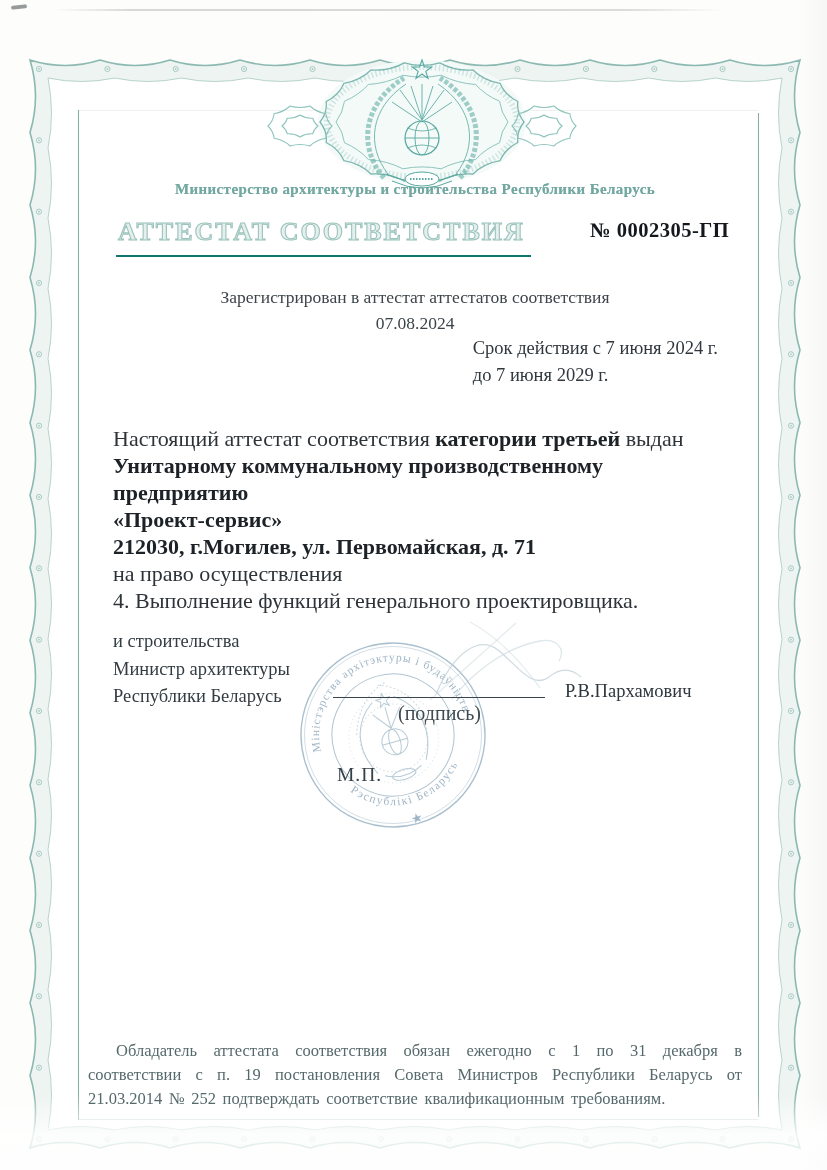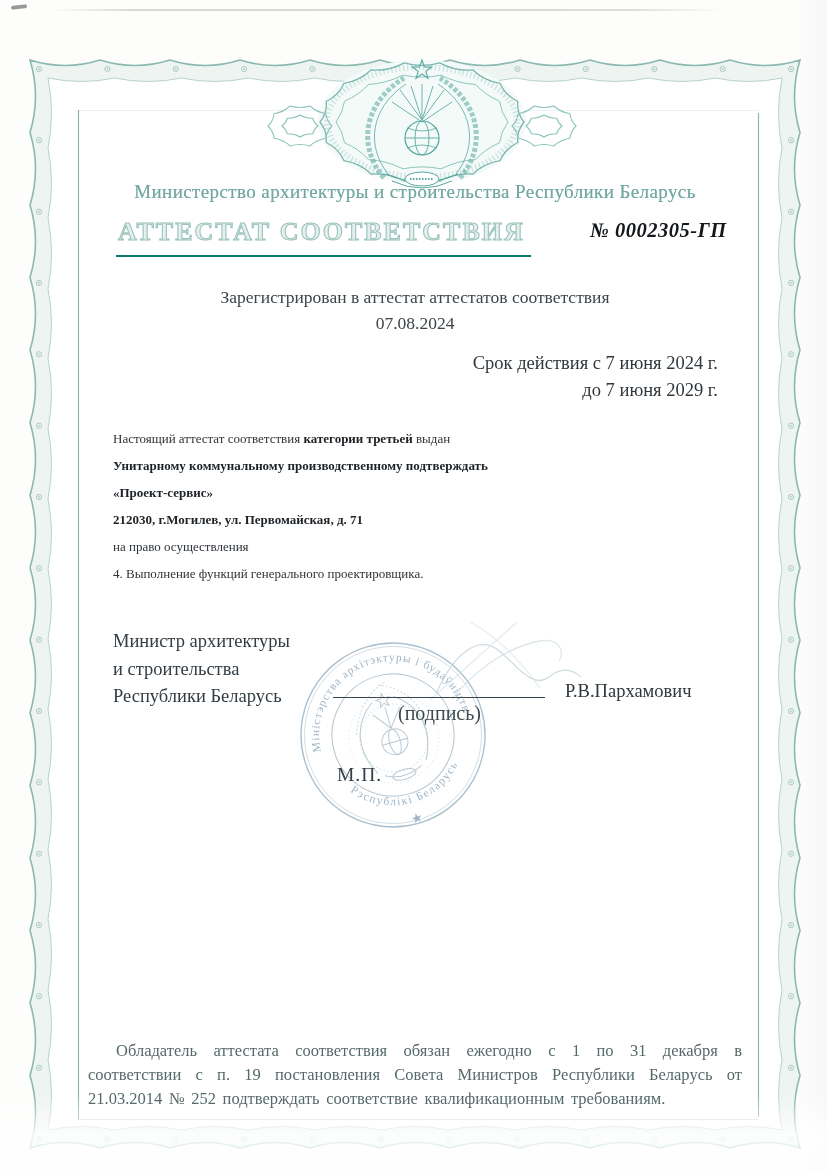--- a/index.html
+++ b/index.html
@@ -12,47 +12,47 @@
   .abs{position:absolute;}
   svg{display:block;}
   
   #decor{position:absolute;left:0;top:0;z-index:0;}
   #fade-bottom{position:absolute;left:0;top:1094px;width:827px;height:76px;z-index:1;
     background:linear-gradient(to bottom, rgba(255,255,255,0) 0%, rgba(255,255,255,.85) 55%, rgba(255,255,255,.6) 100%);}
   .txt{z-index:2;}
   
   .ministry{
     left:85px; top:181px; width:660px; text-align:center;
-    font-size:19px; font-weight:normal; letter-spacing:.4px;
+    font-size:15px; font-weight:bold; letter-spacing:.4px;
     color:#67a19a; opacity:.92;
     text-shadow:0 0 .6px #8fbcb4;
   }
   .title{
     left:116px; top:214px;
     font-size:26px; font-weight:bold; letter-spacing:2px; line-height:36px;
     color:rgba(186,215,209,.38);
     -webkit-text-stroke:1.1px #9cc4bc;
     border-bottom:2px solid #0f766e;
     padding:0 6px 5px 2px;
   }
   .cert-number{
     left:590px; top:219px;
-    font-size:20.5px; font-weight:bold; letter-spacing:.5px; color:#14181c;font-style:italic;
+    font-size:20.5px; font-weight:bold; letter-spacing:.5px; color:#14181c;
   }
   .registered{
     left:85px; top:284px; width:660px; text-align:center;
     font-size:17.5px; line-height:26px; color:#3c4449;
   }
   .validity{
-    right:109px; top:350px; text-align:right;
+    right:109px; top:335px; 
     font-size:18.5px; line-height:27px; color:#30383d;
   }
   .body-text{
     left:113px; top:425px; width:620px;
-    font-size:13px; line-height:27px; color:#2e3338;
+    font-size:22px; line-height:27px; color:#2e3338;
   }
   .body-text b{color:#1d2227;}
   .minister{
     left:113px; top:628px;
     font-size:18.5px; line-height:27.5px; color:#333c42;
   }
   .sign-line{left:333px; top:697px; width:212px; height:1.4px; background:#39454c;}
   .sign-caption{left:398px; top:702px; width:90px; font-size:20px; color:#3f4a50;}
   .mp{left:337px; top:764px; font-size:19.5px; color:#343f47; letter-spacing:1px;}
   .signer-name{left:565px; top:681px; font-size:18.5px; color:#2e373d;}
@@ -288,30 +288,30 @@
     <div>07.08.2024</div>
   </div>
 
   <div class="abs txt validity">
     <div>Срок действия с 7 июня 2024 г.</div>
     <div>до 7 июня 2029 г.</div>
   </div>
 
   <div class="abs txt body-text">
     <div><span>Настоящий аттестат соответствия </span><b>категории третьей</b><span> выдан</span></div>
-    <div><b>Унитарному коммунальному производственному подтверждать</b></div>
+    <div><b>Унитарному коммунальному производственному предприятию</b></div>
     <div><b>«Проект-сервис»</b></div>
     <div><b>212030, г.Могилев, ул. Первомайская, д. 71</b></div>
     <div>на право осуществления</div>
     <div>4. Выполнение функций генерального проектировщика.</div>
   </div>
 
   <div class="abs txt minister">
+    <div>и строительства</div>
     <div>Министр архитектуры</div>
-    <div>и строительства</div>
     <div>Республики Беларусь</div>
   </div>
 
   <div class="abs txt sign-line"></div>
   <div class="abs txt sign-caption">(подпись)</div>
   <div class="abs txt mp">М.П.</div>
   <div class="abs txt signer-name">Р.В.Пархамович</div>
 
   <p class="abs txt footer-note">Обладатель аттестата соответствия обязан ежегодно с 1 по 31 декабря в соответствии с п. 19 постановления Совета Министров Республики Беларусь от 21.03.2014 № 252 подтверждать соответствие квалификационным требованиям.</p>
 

